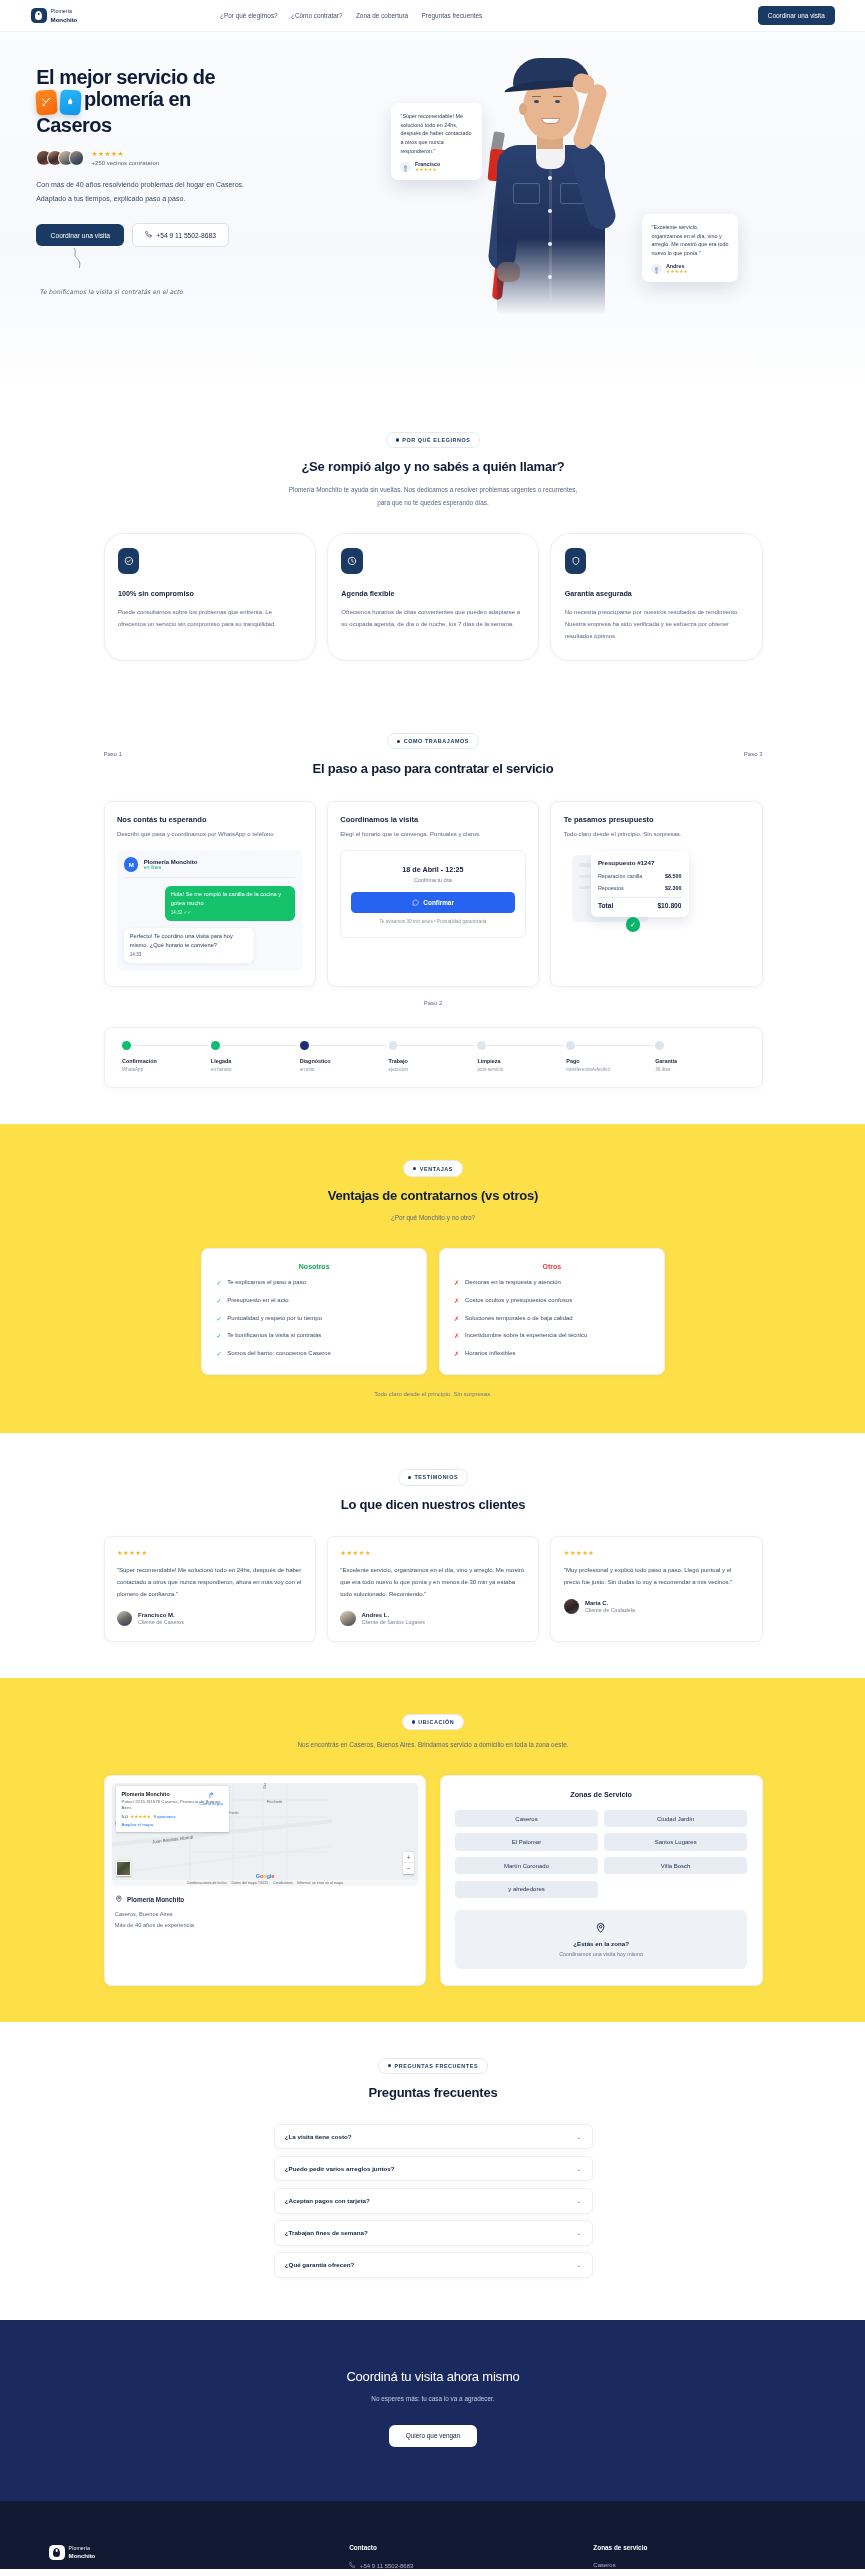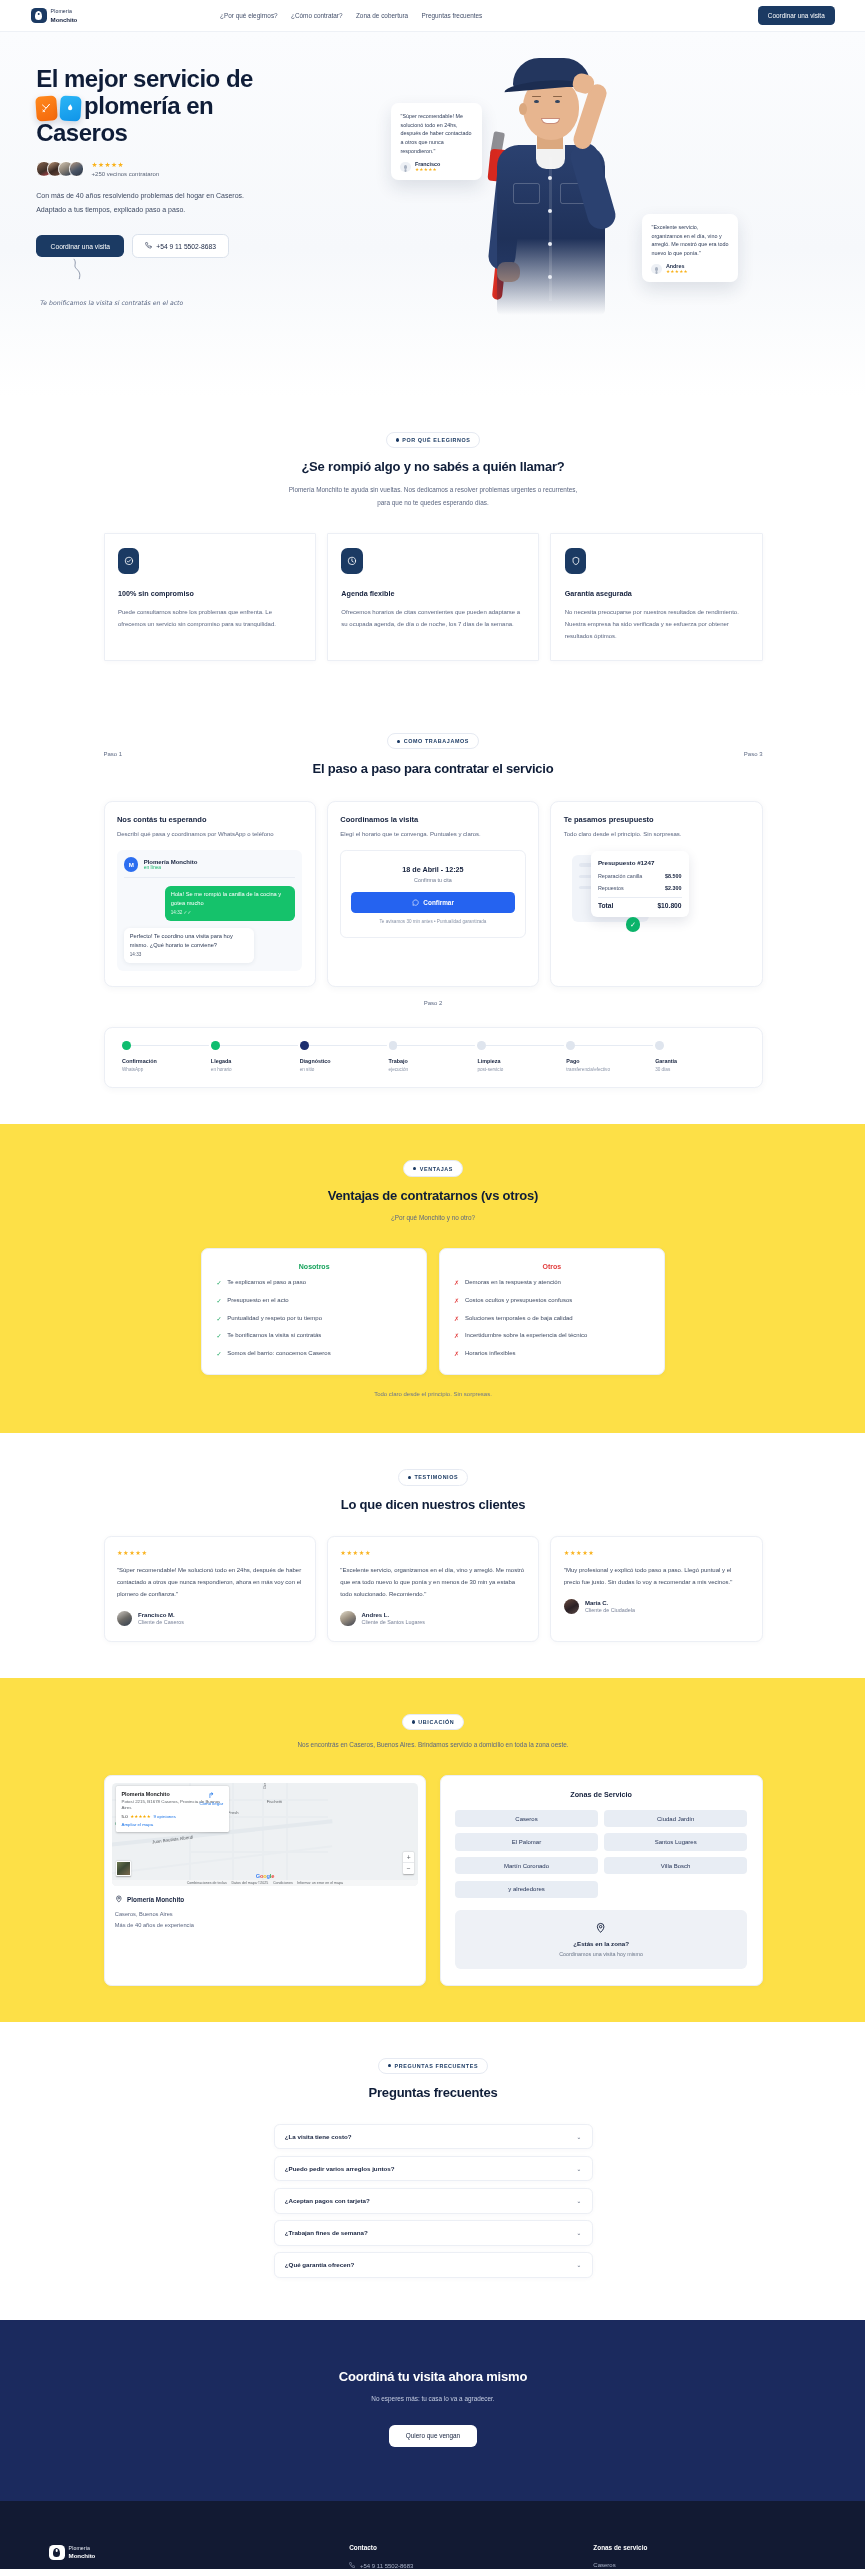--- a/index.html
+++ b/index.html
@@ -39,21 +39,21 @@
     padding:5.7px 10.3px;cursor:pointer;margin-left:auto;white-space:nowrap;
   }
   
   .hero{
     background:linear-gradient(180deg,#fbfcfe 0%,#f6f8fb 60%,#ffffff 100%);
     padding:34px 0 62px;position:relative;overflow:hidden;
   }
   .hero-inner{width:804px;margin:0 auto;display:flex;gap:5.2px;position:relative;}
   .hero-left{width:330px;padding-left:5.2px;position:relative;z-index:5;}
   h1.hero-title{
-    font-size:24px;line-height:1.12;font-weight:bold;letter-spacing:-0.5px;color:#0f1d38;
+    font-size:20px;line-height:1.12;font-weight:bold;letter-spacing:-0.5px;color:#0f1d38;
     max-width:242px;
   }
   .inline-chips{display:inline-flex;gap:3.6px;vertical-align:middle;margin:0 3.1px 0 0;transform:translateY(1px);}
   .chip{
     width:20.6px;height:25px;border-radius:5.2px;display:flex;align-items:center;justify-content:center;
     box-shadow:0 3.1px 7.2px rgba(20,40,80,.18);color:#fff;
   }
   .chip.orange{background:linear-gradient(160deg,#ff8a1f,#f4670a);transform:rotate(-4deg);}
   .chip.blue{background:linear-gradient(160deg,#2bb6f6,#1094e8);transform:rotate(3deg);}
   .chip svg{width:10.3px;height:10.3px;}
@@ -132,21 +132,21 @@
     border-radius:10.3px;padding:4.1px 8.8px;font-size:5.4px;letter-spacing:0.6px;font-weight:bold;
     color:#1b3a63;
   }
   .pill .dot{width:3.1px;height:3.6px;background:#1b3a63;border-radius:50% 50% 50% 50%/60% 60% 40% 40%;}
   .sec-head{text-align:center;}
   h2.sec-title{font-size:13px;font-weight:bold;color:#0f1d38;margin-top:11.3px;letter-spacing:-0.2px;}
   .sec-sub{font-size:6.4px;line-height:2.05;color:#5b6680;max-width:294px;margin:8.2px auto 0;}
   
   .why-grid{display:grid;grid-template-columns:repeat(3,1fr);gap:11.3px;margin-top:24px;}
   .why-card{
-    background:#fff;border:0.5px solid #eceff5;border-radius:1px;padding:14.4px 13.4px 17.5px;
+    background:#fff;border:0.5px solid #eceff5;border-radius:19px;padding:14.4px 13.4px 17.5px;
     box-shadow:0 1px 5.2px rgba(30,45,80,.03);
   }
   .why-ico{
     width:21.6px;height:26px;border-radius:6.7px;background:#1b3a63;display:flex;align-items:center;
     justify-content:center;color:#fff;margin-bottom:14.4px;
   }
   .why-ico svg{width:9.8px;height:9.8px;}
   .why-card h3{font-size:7.2px;font-weight:bold;color:#14203c;}
   .why-card p{font-size:6px;line-height:2.05;color:#5b6680;margin-top:8.2px;}
   
@@ -286,21 +286,21 @@
   
   .faq-list{max-width:319px;margin:24px auto 0;}
   .faq-item{
     background:#fff;border:0.5px solid #eceff5;border-radius:5.7px;padding:8.2px 10.3px;margin-bottom:6.7px;
     display:flex;align-items:center;justify-content:space-between;box-shadow:0 1px 4.1px rgba(30,45,80,.03);
   }
   .faq-q{font-size:6.2px;font-weight:bold;color:#16223f;}
   .faq-chev{color:#6b7689;font-size:5.7px;}
   
   .cta{background:#1b2a5e;padding:49px 0 54px;text-align:center;}
-  .cta h2{font-size:13px;font-weight:bold;color:#fff;letter-spacing:-0.2px;}
+  .cta h2{font-size:13px;font-weight:normal;color:#fff;letter-spacing:-0.2px;}
   .cta p{font-size:6.4px;color:#c6cee2;margin-top:10.3px;}
   .btn-white{background:#fff;color:#16223f;border:none;border-radius:5.7px;font-size:6.4px;padding:7.7px 16.5px;margin-top:23px;cursor:pointer;}
   
   footer.site{background:#121a33;padding:43px 0 0;}
   .ft-grid{display:grid;grid-template-columns:1.25fr 1fr 1fr;gap:20.6px;width:768px;margin:0 auto;}
   .ft-logo{display:flex;align-items:center;gap:4.1px;}
   .ft-logo .logo-mark{background:#fff;}
   .ft-logo .logo-mark .drop{background:#121a33;}
   .ft-logo .logo-mark .drop:after{background:#fff;}
   .ft-logo .l1{color:#e8ecf5;} .ft-logo .l2{color:#fff;}

